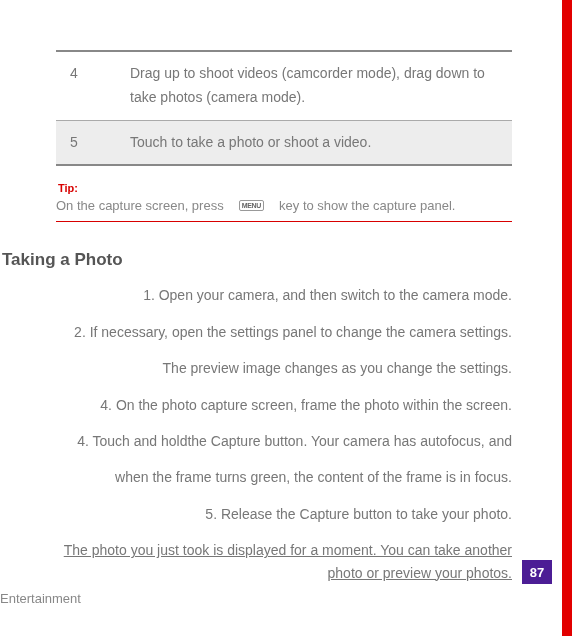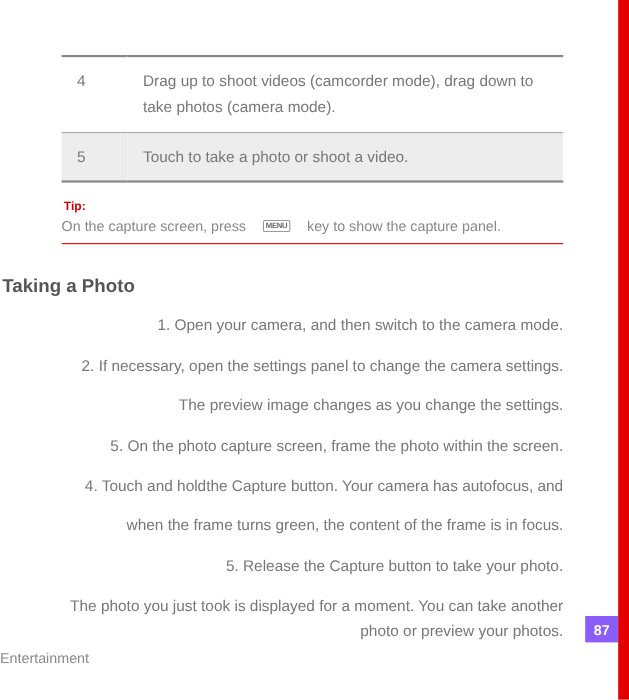--- a/index.html
+++ b/index.html
@@ -19,25 +19,25 @@
     .red-bar {
       position: absolute;
       right: 0;
       top: 0;
       width: 10px;
       height: 100%;
       background: #e20000;
     }
     .page-number {
       position: absolute;
-      right: 10px;
+      right: 20px;
       bottom: 52px;
       width: 30px;
       height: 24px;
-      background: #8b5cf6;
+      background: #4c1d95;
       color: #fff;
       font-size: 13px;
       font-weight: bold;
       display: flex;
       align-items: center;
       justify-content: center;
     }
     .footer {
       position: absolute;
       left: 0;
@@ -118,20 +118,21 @@
     }
     .steps p {
       margin-bottom: 14px;
       text-align: right;
     }
     .steps .step-indent {
       padding-left: 24px;
     }
     .steps .note {
       margin-top: 9px;
+      text-decoration: underline;
     }
   </style>
 </head>
 <body>
 
 <div class="page-wrapper">
   <div class="content">
     <table>
       <tbody>
           <tr>
@@ -151,21 +152,21 @@
       <span class="menu-key">MENU</span>
       <span>key to show the capture panel.</span>
     </div>
 
     <h2 class="section-heading">Taking a Photo</h2>
 
     <div class="steps">
       <p>1. Open your camera, and then switch to the camera mode.</p>
       <p>2. If necessary, open the settings panel to change the camera settings.</p>
       <p class="step-indent">The preview image changes as you change the settings.</p>
-      <p>5. On the photo capture screen, frame the photo within the screen.</p>
+      <p>4. On the photo capture screen, frame the photo within the screen.</p>
       <p>4. Touch and holdthe Capture button. Your camera has autofocus, and</p>
       <p class="step-indent">when the frame turns green, the content of the frame is in focus.</p>
       <p>5. Release the Capture button to take your photo.</p>
       <p class="note">The photo you just took is displayed for a moment. You can take another photo or preview your photos.</p>
     </div>
   </div>
 
   <div class="footer">Entertainment</div>
   <div class="page-number">87</div>
   <div class="red-bar"></div>

